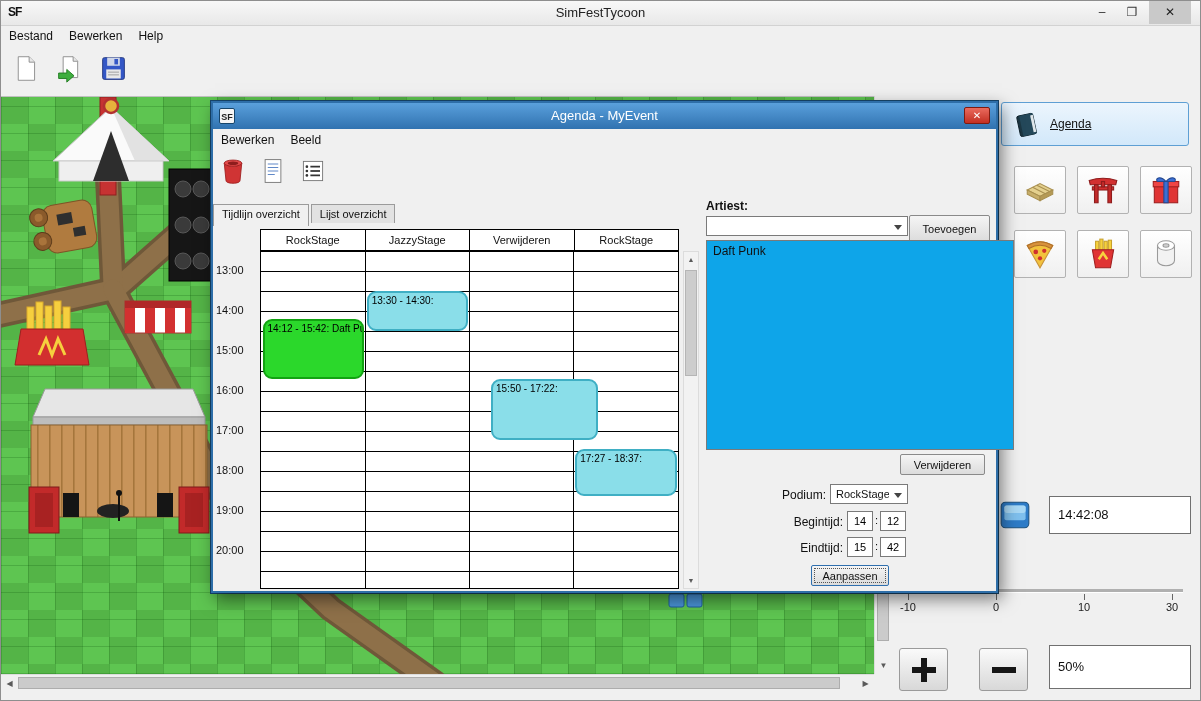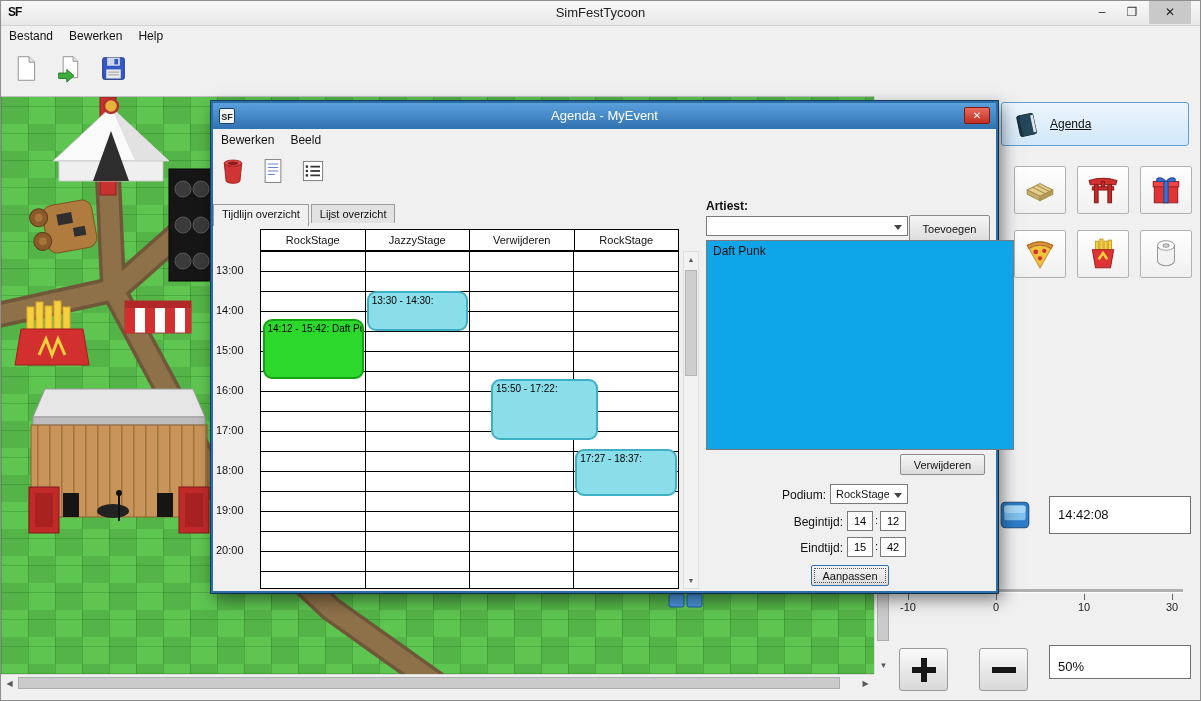--- a/index.html
+++ b/index.html
@@ -45,21 +45,21 @@
   #agenda-ico{position:absolute;left:10px;top:7px;} #agenda-ico svg{width:29px;height:29px;}
   #agenda-lbl{position:absolute;left:48px;top:14px;font-size:12px;color:#111;text-decoration:underline;}
   #shop-grid{left:1013px;top:165px;width:180px;display:grid;grid-template-columns:repeat(3,52px);grid-auto-rows:48px;gap:16px 11px;}
   .shop-btn{background:linear-gradient(#FFFFFF,#F0F0F0);border:1px solid #B2B2B2;border-radius:2px;
       display:flex;align-items:center;justify-content:center;box-sizing:border-box;}
   .shop-ico svg{width:34px;height:34px;display:block;}
   #clock-icon{left:997px;top:496px;width:34px;height:36px;}
   #clock-icon svg{width:34px;height:36px;}
   .display-box{background:#fff;border:1px solid #707070;box-sizing:border-box;padding-left:8px;font-size:13px;color:#111;}
   #clock-box{left:1048px;top:495px;width:142px;height:38px;line-height:36px;}
-  #zoom-box{left:1048px;top:644px;width:142px;height:34px;line-height:42px;}
+  #zoom-box{left:1048px;top:644px;width:142px;height:44px;line-height:42px;}
   #speed-slider{left:895px;top:580px;width:300px;height:34px;}
   .groove{position:absolute;left:7px;width:280px;top:8px;height:3px;background:#B0B0B0;border-bottom:1px solid #FFF;}
   .tick{position:absolute;top:13px;width:1px;height:6px;background:#666;}
   .tick-lbl{position:absolute;top:20px;width:34px;text-align:center;font-size:11px;color:#222;}
   .zoom-btn{background:linear-gradient(#FAFAFA,#D8D8D8);border:1px solid #9A9A9A;border-radius:3px;box-sizing:border-box;}
   #zoom-plus{left:898px;top:647px;width:49px;height:43px;}
   #zoom-minus{left:978px;top:647px;width:49px;height:43px;}
   .hbar{position:absolute;left:50%;top:50%;width:24px;height:6px;background:#161616;transform:translate(-50%,-50%);}
   .vbar{position:absolute;left:50%;top:50%;width:6px;height:24px;background:#161616;transform:translate(-50%,-50%);}
 

